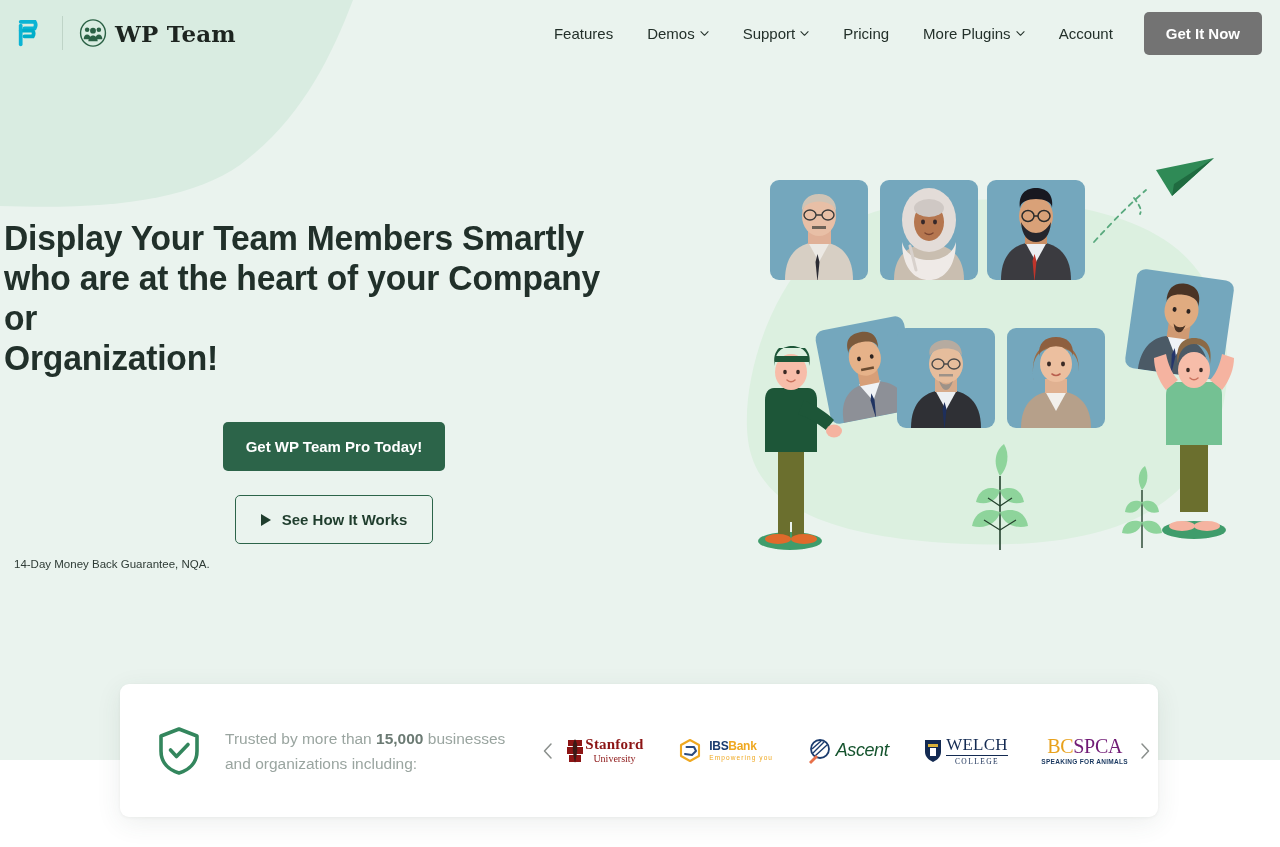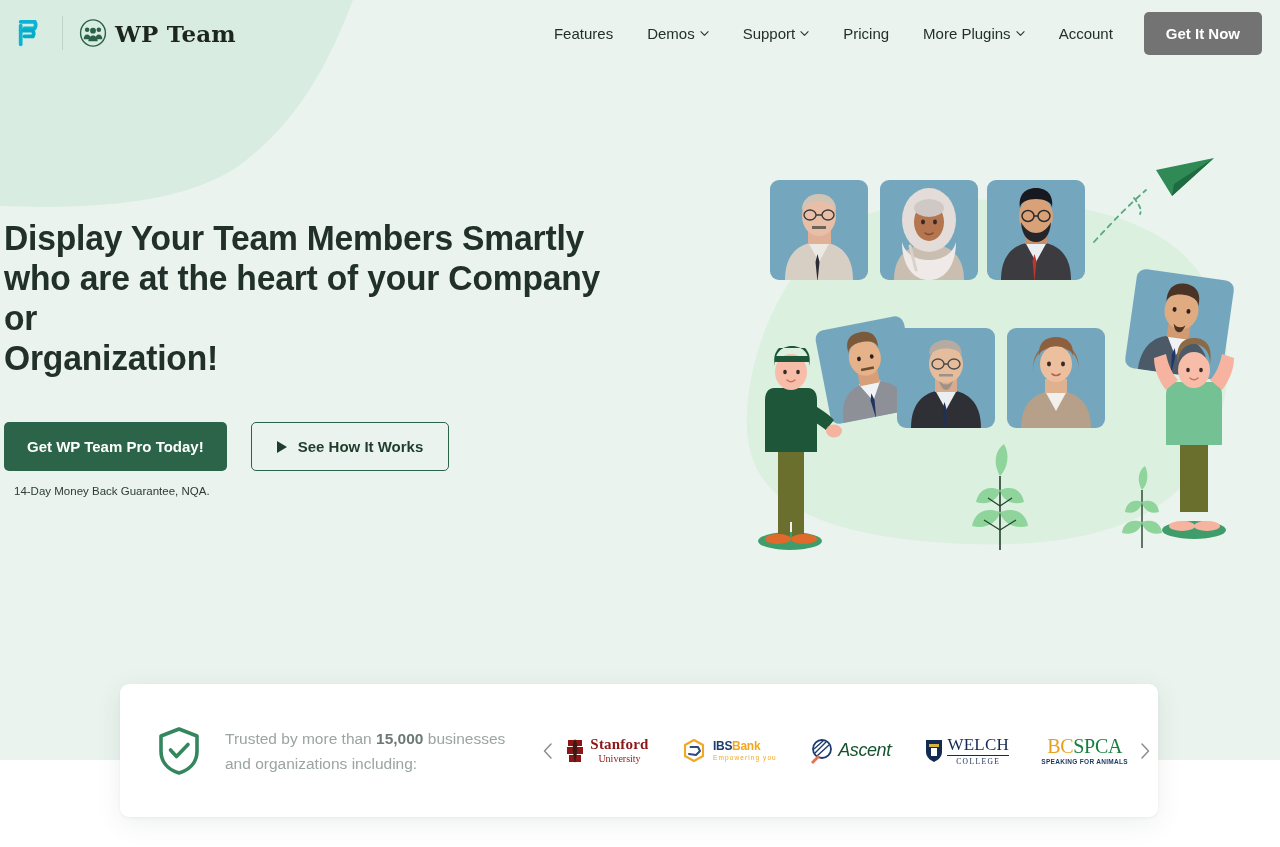--- a/index.html
+++ b/index.html
@@ -63,21 +63,21 @@
   #headline {
     font-family:"Liberation Sans", sans-serif;
     font-size:35px; line-height:40px; font-weight:700;
     color:#21302a; letter-spacing:-.2px;
     transform:scaleX(.96); transform-origin:left center;
   }
   #subhead {
     margin-top:34px;
     font-size:15.5px; line-height:24px; color:#2e3b35; max-width:530px;
   }
-  #hero-buttons { margin-top:44px; display:flex; align-items:center; gap:24px; }
+  #hero-buttons { margin-top:44px; display:flex; align-items:center; gap:24px;flex-direction:column; }
   #btn-primary {
     background:#2c6449; color:#fff;
     font-size:15px; font-weight:700;
     padding:16px 23px; border-radius:5px; cursor:pointer;
   }
   #btn-secondary {
     border:1.5px solid #2c6449; color:#1f3d2d;
     background:transparent;
     font-size:15px; font-weight:700;
     padding:15px 25px; border-radius:5px; cursor:pointer;
@@ -107,21 +107,21 @@
   #carousel { margin-left:30px; display:flex; align-items:center; flex:1; }
   .carousel-arrow {
     width:26px; height:26px; display:flex; align-items:center; justify-content:center;
     cursor:pointer; flex:0 0 auto;
   }
   .carousel-arrow svg { display:block; }
   #logo-track { display:flex; align-items:center; justify-content:space-between; flex:1; padding:0 4px; }
   .logo { display:flex; align-items:center; flex:0 0 auto; }
 
   
-  .lg-stanford { gap:5px; }
+  .lg-stanford { }
   .lg-stanford .wordmark { display:flex; flex-direction:column; align-items:center; line-height:1; }
   .lg-stanford .w1 { font-family:"Liberation Serif", serif; font-size:15px; font-weight:700; color:#8c1515; letter-spacing:.2px; }
   .lg-stanford .w2 { font-family:"Liberation Serif", serif; font-size:10px; font-weight:400; color:#8c1515; margin-top:2px; }
 
   
   .lg-ibs { gap:6px; }
   .lg-ibs .wordmark { display:flex; flex-direction:column; line-height:1; }
   .lg-ibs .w1 { font-size:12px; font-weight:700; letter-spacing:-.3px; }
   .lg-ibs .w1 .a { color:#1b3c6e; }
   .lg-ibs .w1 .b { color:#efa820; }
@@ -136,21 +136,21 @@
   .lg-welch { gap:4px; }
   .lg-welch .wordmark { display:flex; flex-direction:column; align-items:center; line-height:1; }
   .lg-welch .w1 { font-family:"Liberation Serif", serif; font-size:17px; font-weight:400; color:#132a52; letter-spacing:.2px; }
   .lg-welch .w2 { font-family:"Liberation Serif", serif; font-size:7.5px; color:#132a52; letter-spacing:1.4px; margin-top:2px;
                   border-top:1px solid #132a52; border-bottom:0; padding-top:2px; width:100%; text-align:center; }
 
   
   .lg-bcspca { flex-direction:column; align-items:center; line-height:1; }
   .lg-bcspca .w1 { font-family:"Liberation Serif", serif; font-size:20px; font-weight:400; letter-spacing:-.3px; }
   .lg-bcspca .w1 .a { color:#e8a11c; }
-  .lg-bcspca .w1 .b { color:#15803d;text-align:right; }
+  .lg-bcspca .w1 .b { color:#701a75;text-align:right; }
   .lg-bcspca .w2 { font-size:6.5px; color:#18375f; letter-spacing:.3px; margin-top:3px; font-weight:600; }
 </style>
 </head>
 <body>
 
 <div id="hero-bg">
   <svg id="hero-bg-curve" viewBox="0 0 700 230" preserveAspectRatio="none">
     <path d="M0,0 L353,0 C330,60 300,120 240,165 C190,200 110,210 0,206 Z" fill="#d9ece1"></path>
   </svg>
 </div>

